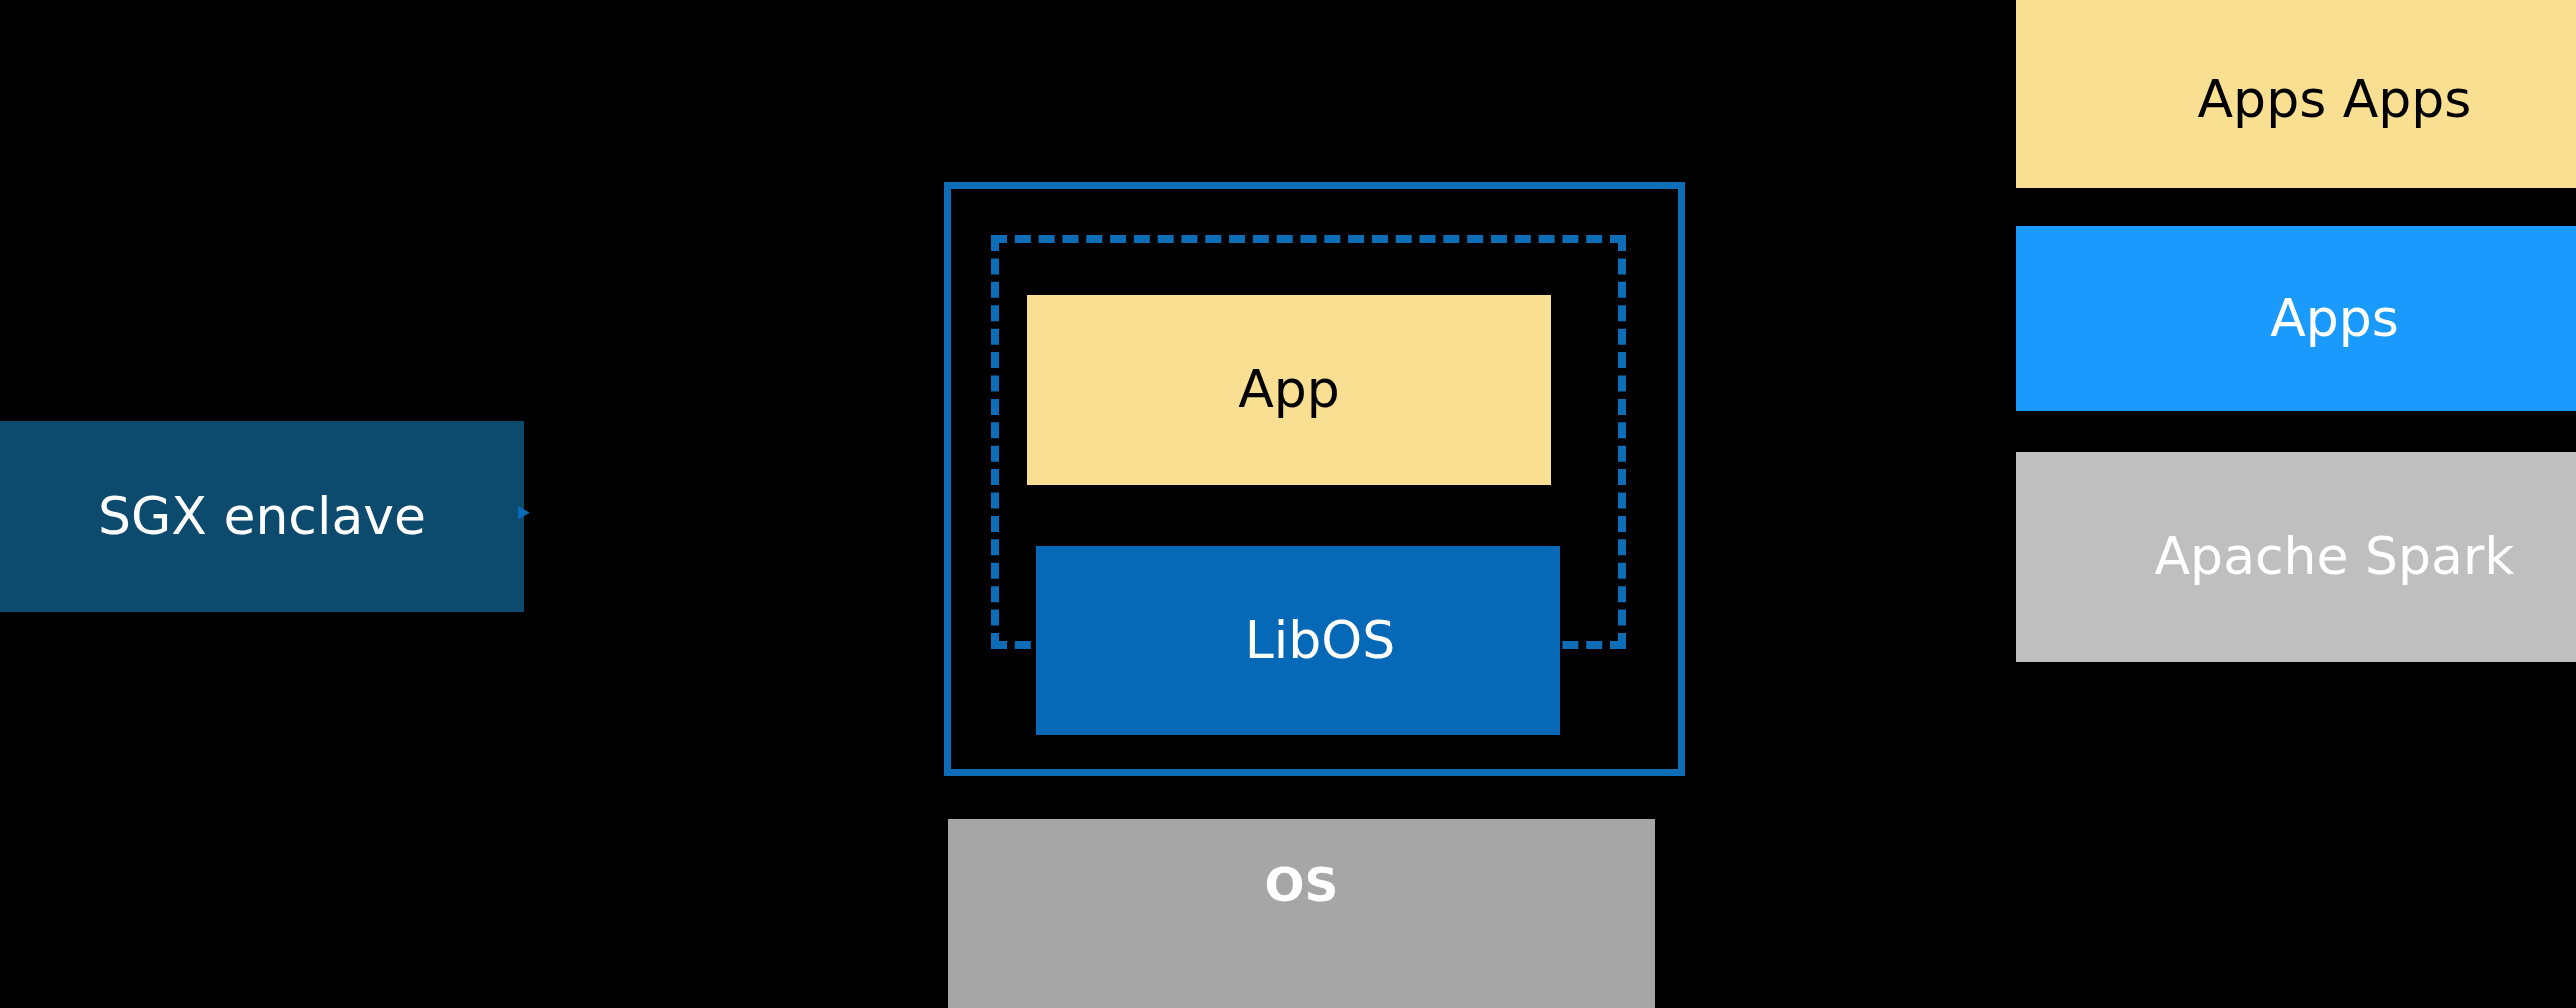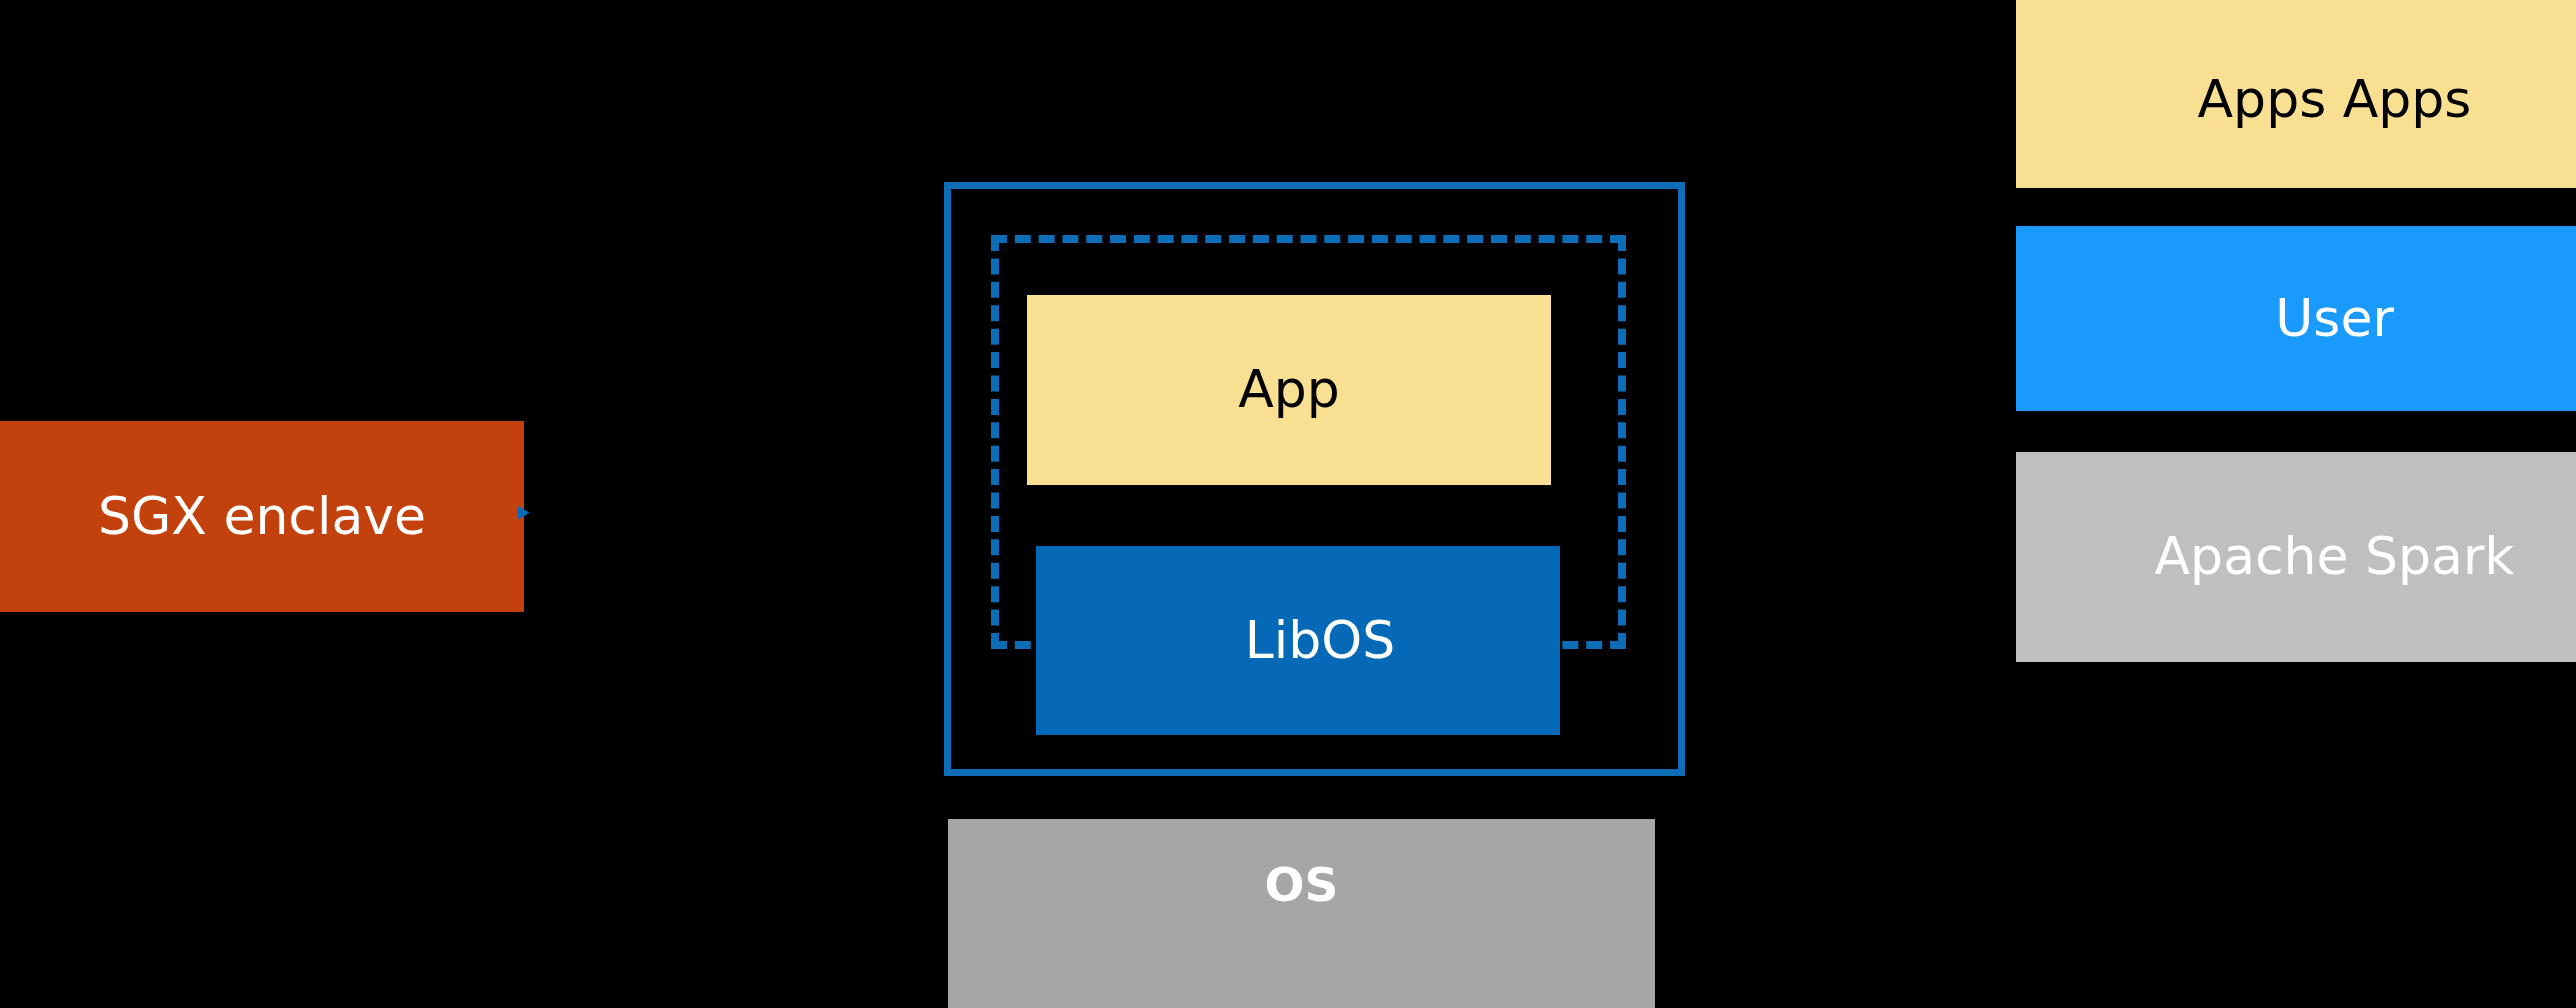--- a/index.html
+++ b/index.html
@@ -26,21 +26,21 @@
     line-height: 1.1;
     white-space: nowrap;
   }
 
   
   #sgx-enclave-box {
     left: 0px;
     top: 421px;
     width: 524px;
     height: 191px;
-    background: #c2410c;
+    background: #0c4a6e;
     color: #FFFFFF;
     font-size: 52px;
   }
   
   #sgx-pointer {
     position: absolute;
     left: 518px;
     top: 506px;
     width: 11.7px;
     height: 13.4px;
@@ -180,21 +180,21 @@
 
   <div class="box" id="os-box">
     <span>OS</span>
   </div>
 
   <div class="box" id="user-apps-box">
     <span>Apps Apps</span>
   </div>
 
   <div class="box" id="bigdl-box">
-    <span>User</span>
+    <span>Apps</span>
   </div>
 
   <div class="box" id="apache-spark-box">
     <span>Apache Spark</span>
   </div>
 
 </div>
 
 
 </body></html>

